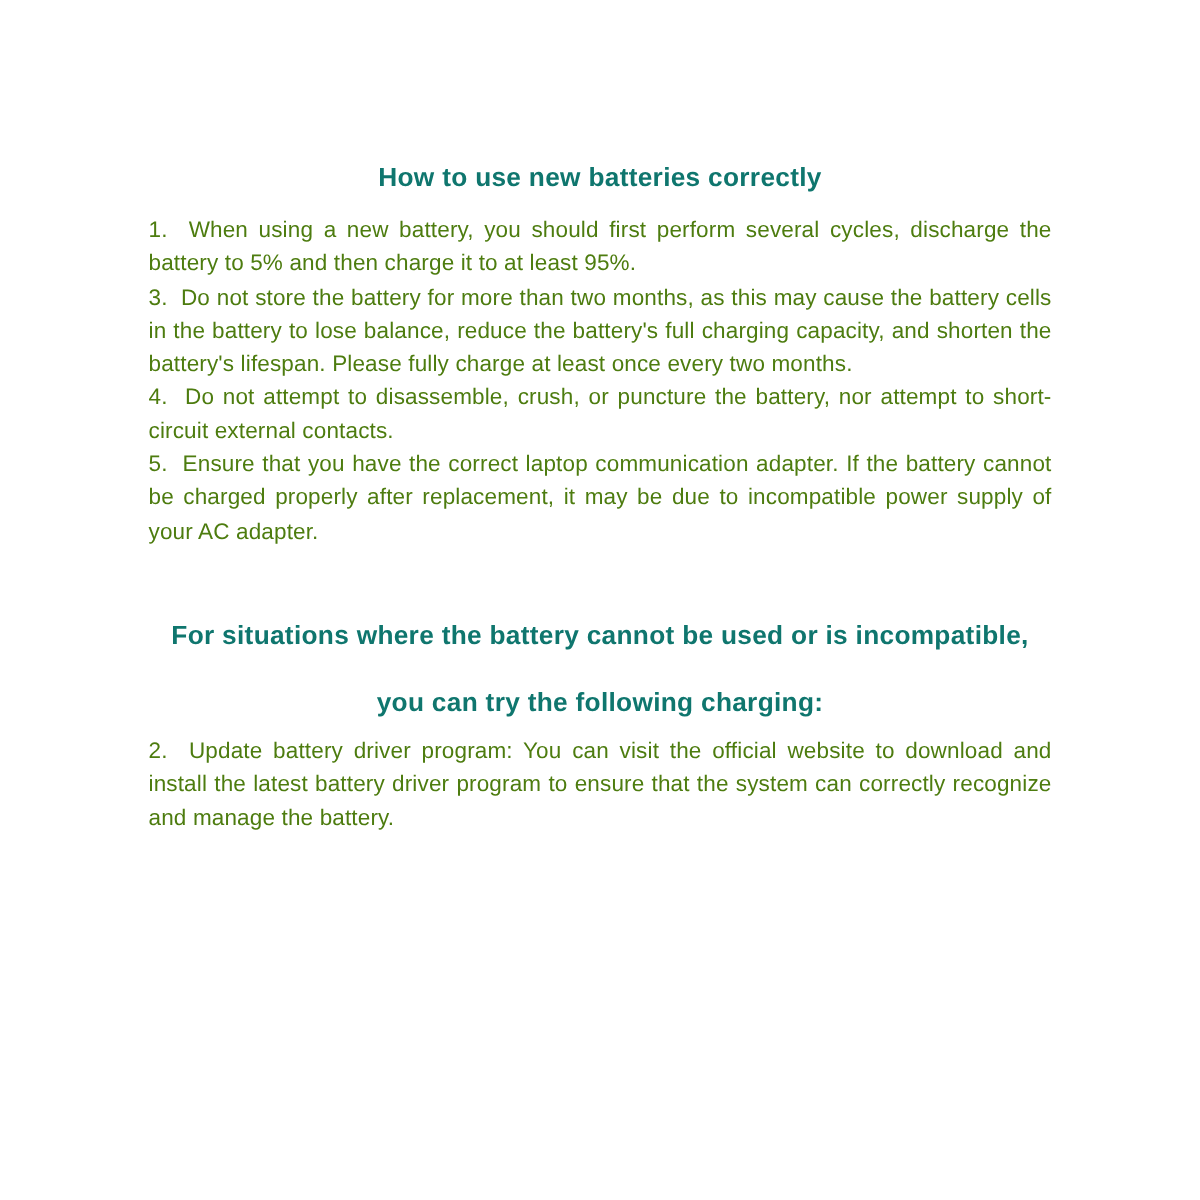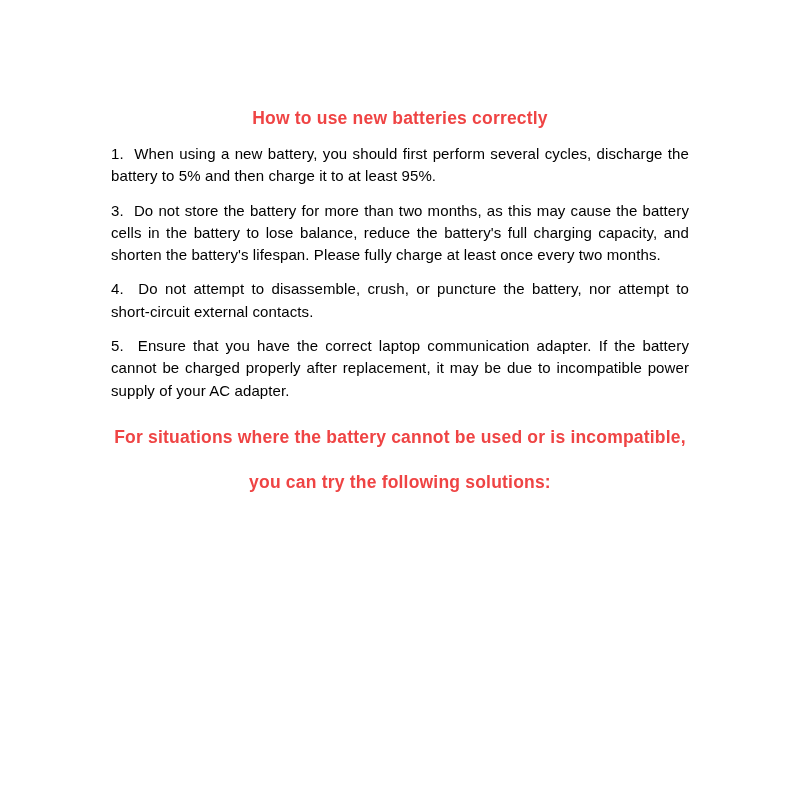--- a/index.html
+++ b/index.html
@@ -16,57 +16,58 @@
     font-family: "Liberation Sans", sans-serif;
   }
   .content {
     position: absolute;
     left: 99px;
     top: 106px;
     width: 602px;
   }
   .red-title {
     margin: 0;
-    color: #ef4444;
+    color: #0f766e;
     font-size: 17.5px;
     font-weight: bold;
     text-align: center;
     line-height: 24px;
     letter-spacing: 0.2px;
   }
   .usage-title {
     margin-bottom: 13px;
   }
   .body-par {
-    margin: 12px;
-    color: #000000;
+    margin: 0;
+    color: #4d7c0f;
     font-size: 15px;
     line-height: 22.3px;
     text-align: justify;
     letter-spacing: 0.1px;
   }
   .trouble-title-1 {
-    margin-top: 23px;
+    margin-top: 45px;
   }
   .trouble-title-2 {
     margin-top: 21px;
     margin-bottom: 10px;
   }
 </style>
 </head>
 <body>
 
 <div class="page">
   <div class="content">
 
     <h1 class="red-title usage-title">How to use new batteries correctly</h1>
 
     <p class="body-par">1.&nbsp; When using a new battery, you should first perform several cycles, discharge the battery to 5% and then charge it to at least 95%.</p>
     <p class="body-par">3.&nbsp; Do not store the battery for more than two months, as this may cause the battery cells in the battery to lose balance, reduce the battery's full charging capacity, and shorten the battery's lifespan. Please fully charge at least once every two months.</p>
     <p class="body-par">4.&nbsp; Do not attempt to disassemble, crush, or puncture the battery, nor attempt to short-circuit external contacts.</p>
     <p class="body-par">5.&nbsp; Ensure that you have the correct laptop communication adapter. If the battery cannot be charged properly after replacement, it may be due to incompatible power supply of your AC adapter.</p>
 
     <h2 class="red-title trouble-title-1">For situations where the battery cannot be used or is incompatible,</h2>
-    <h2 class="red-title trouble-title-2">you can try the following solutions:</h2>
+    <h2 class="red-title trouble-title-2">you can try the following charging:</h2>
 
+    <p class="body-par">2.&nbsp; Update battery driver program: You can visit the official website to download and install the latest battery driver program to ensure that the system can correctly recognize and manage the battery.</p>
 
   </div>
 </div>
 
 </body></html>

